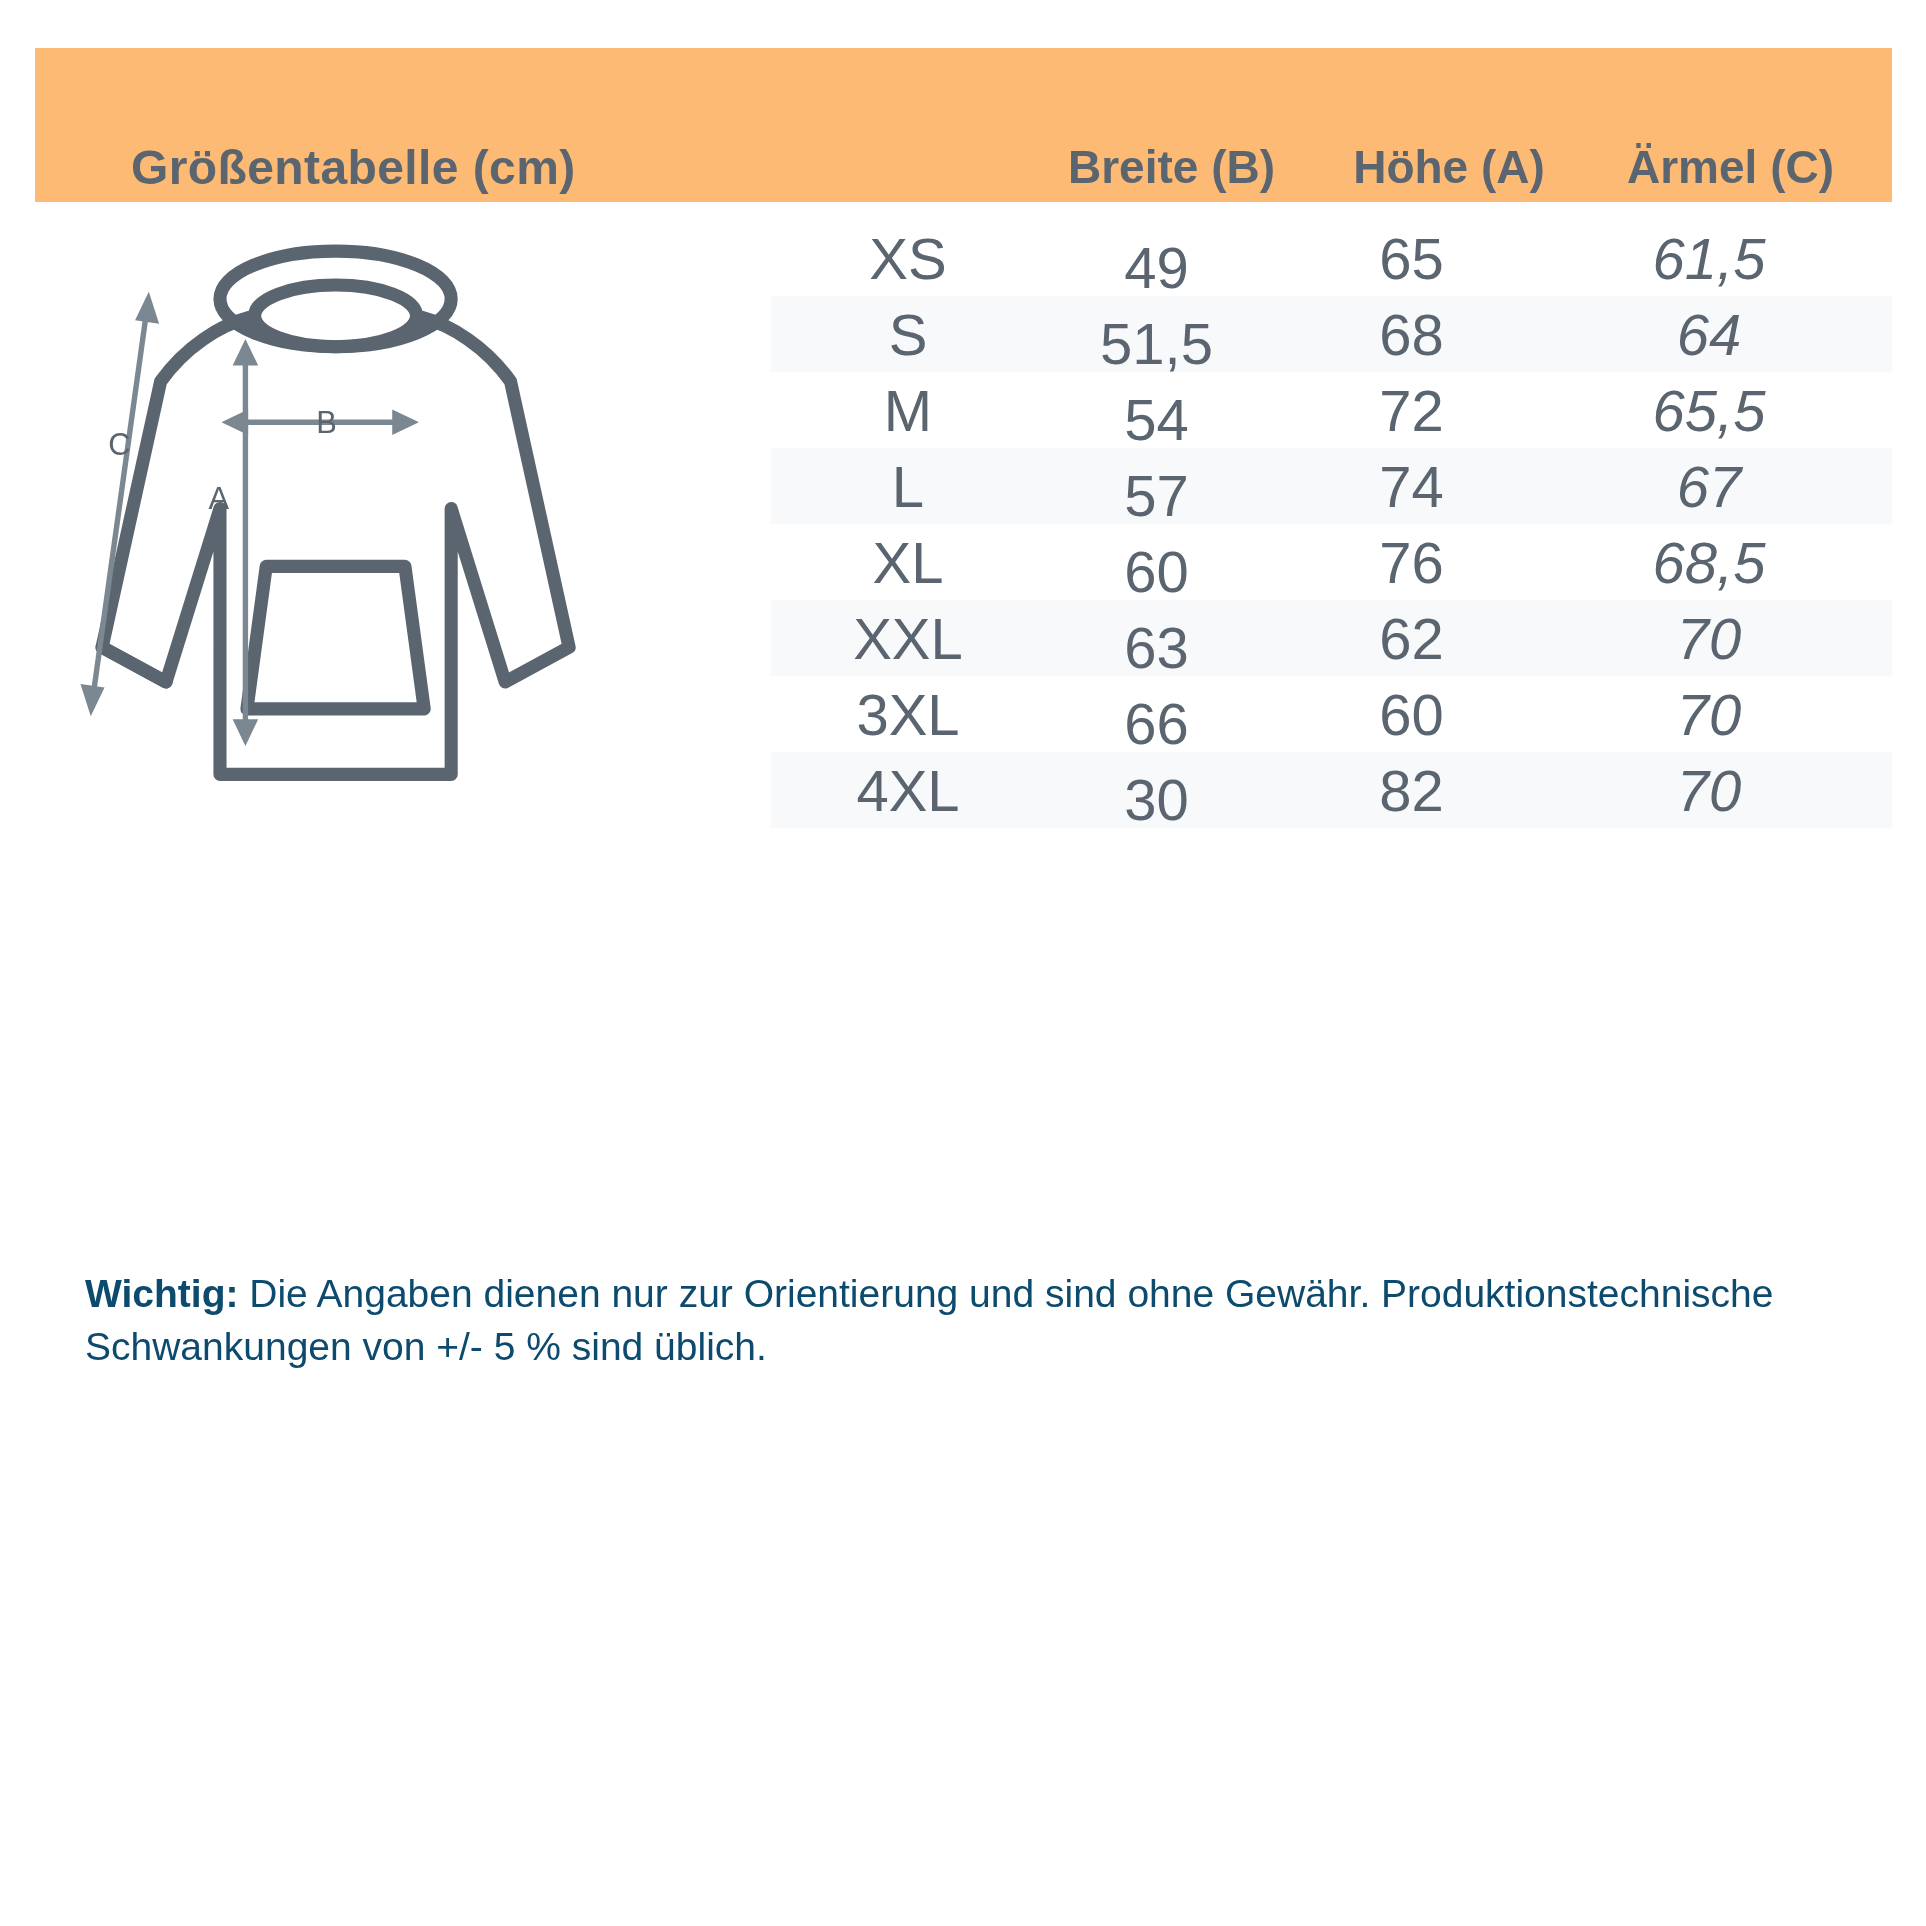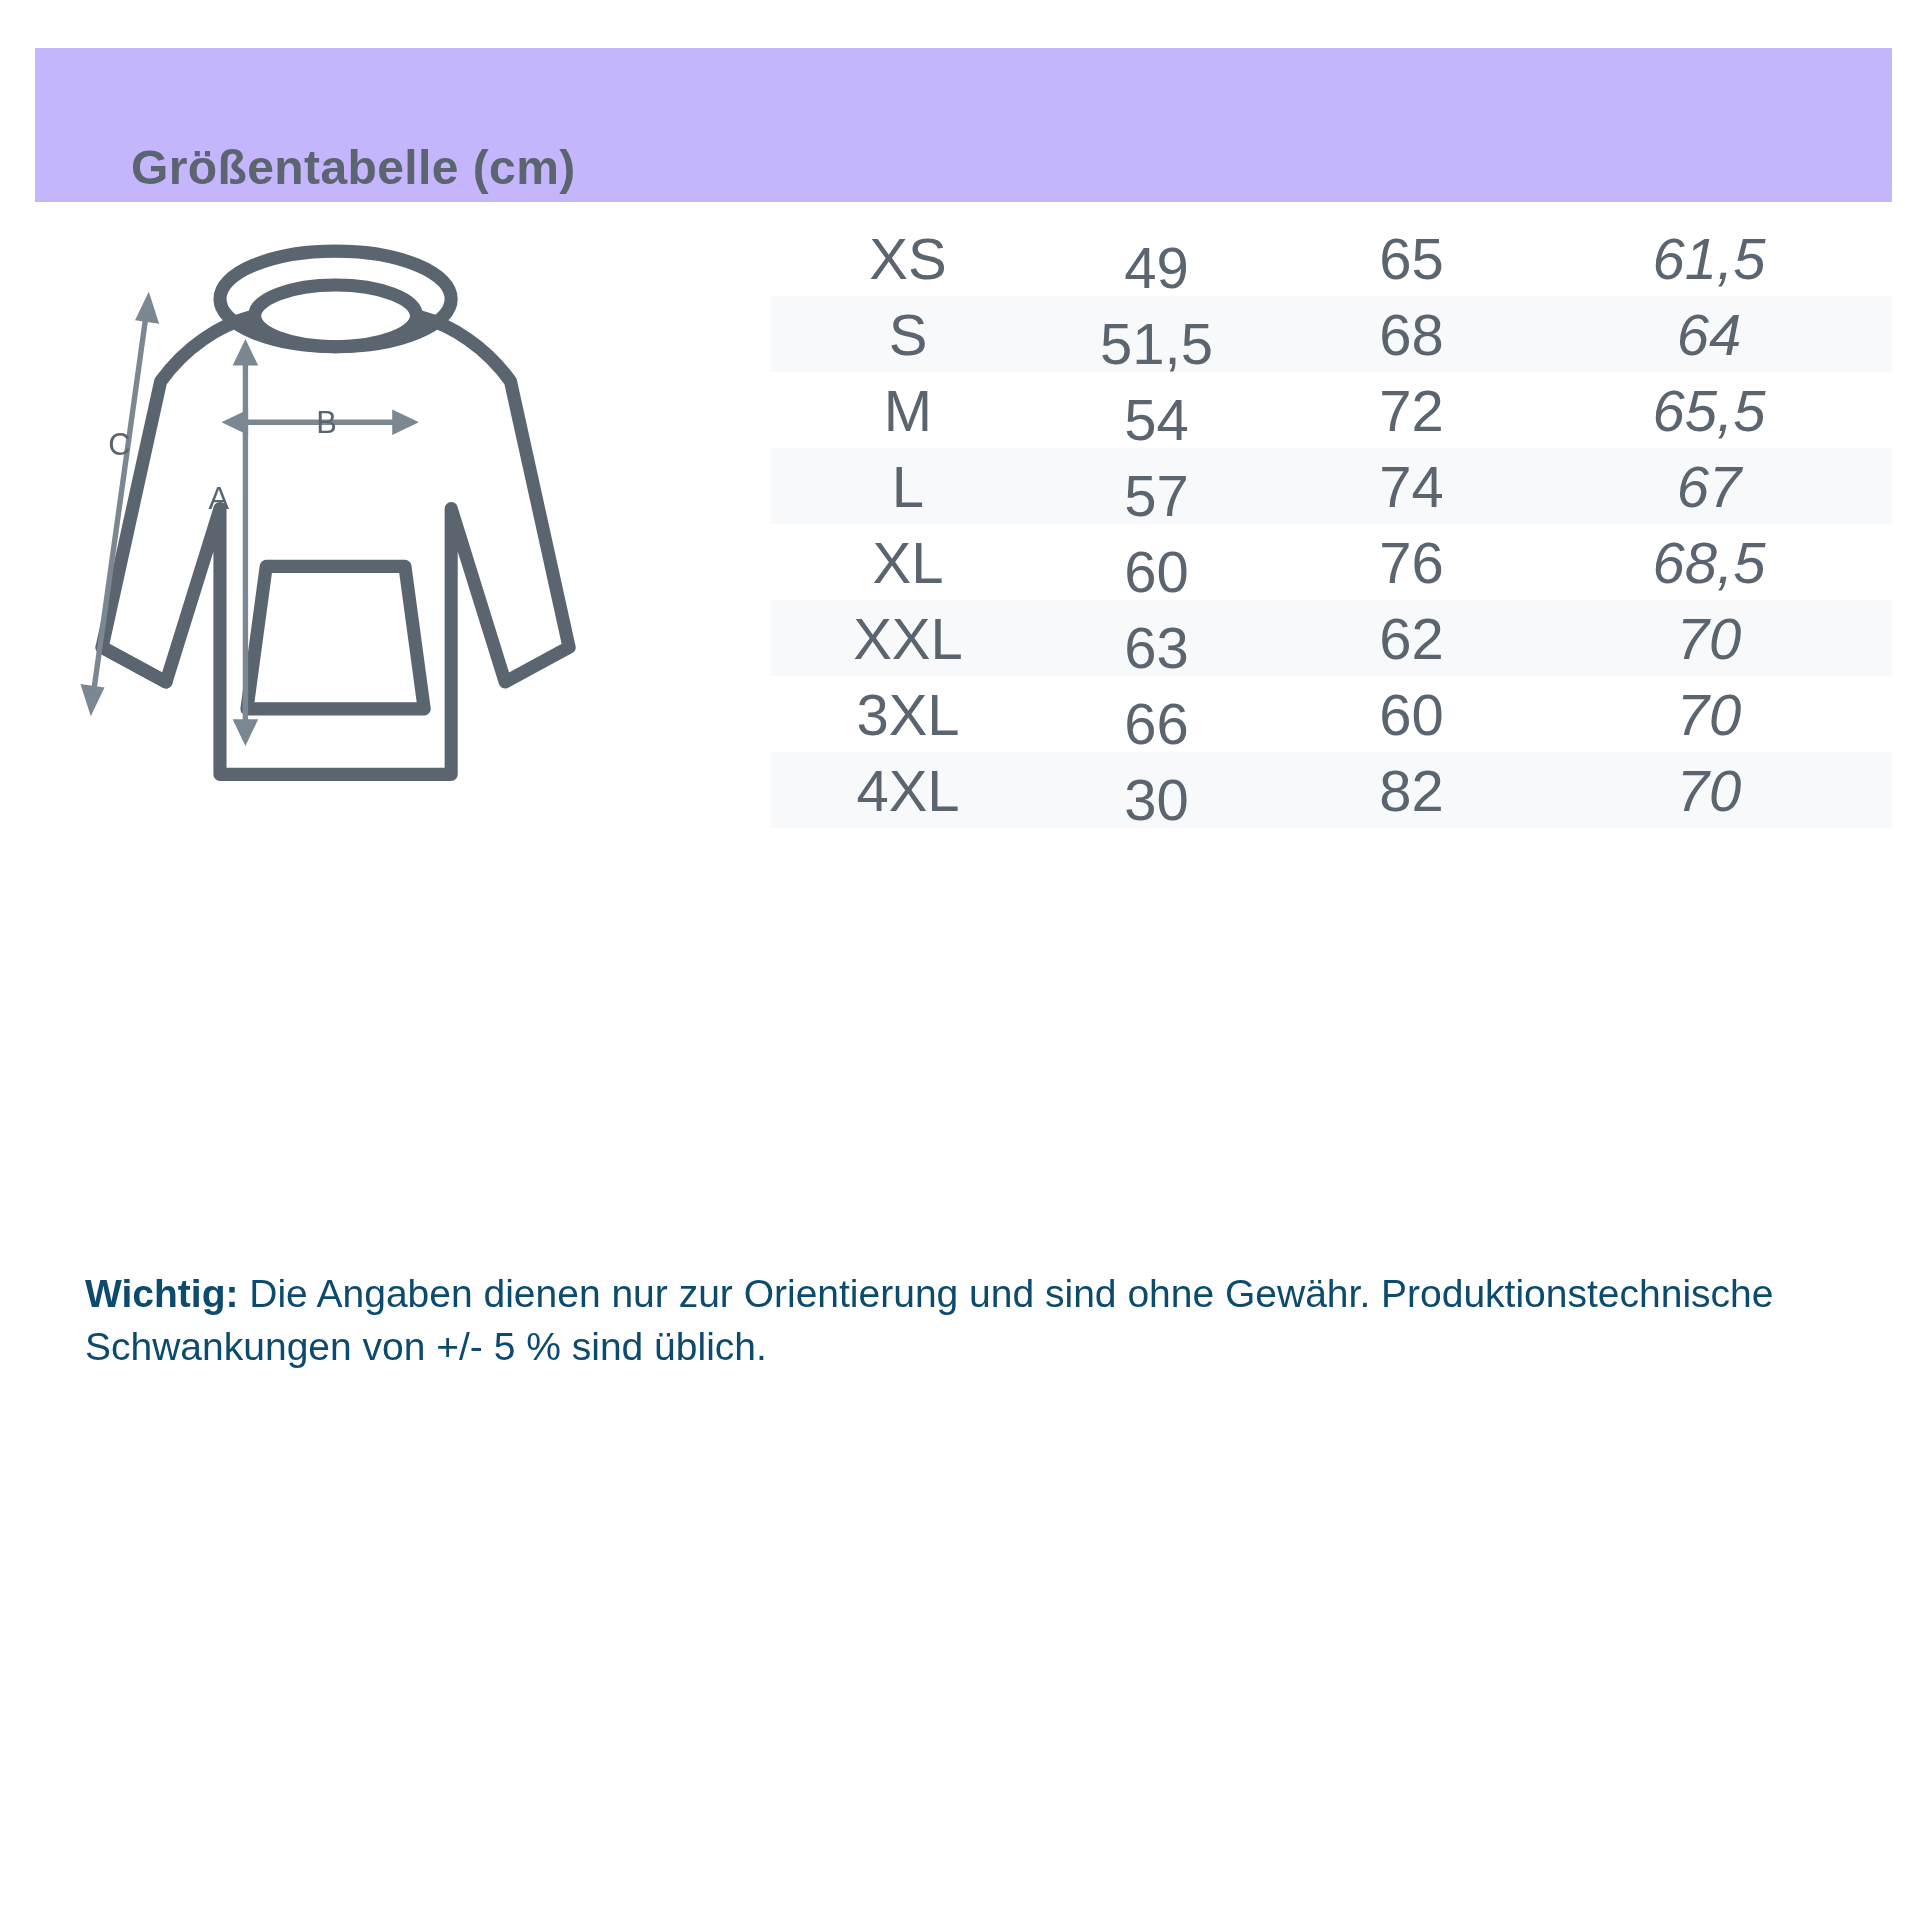--- a/index.html
+++ b/index.html
@@ -22,21 +22,21 @@
     box-sizing: border-box;
   }
 
   
   .header-band {
     position: absolute;
     left: 35px;
     top: 48px;
     width: 1857px;
     height: 154px;
-    background: #c4b5fd;
+    background: #fdba74;
     box-sizing: border-box;
   }
   .header-title {
     position: absolute;
     left: 96px;
     top: 92px;
     font-size: 48px;
     font-weight: bold;
     color: #5a6570;
     letter-spacing: 0.4px;
@@ -106,20 +106,25 @@
   }
   .note b { font-weight: bold; }
 </style>
 </head>
 <body>
 
 <div class="page">
 
   <div class="header-band">
     <div class="header-title">Größentabelle (cm)</div>
+    <div class="header-cols">
+      <div class="header-col c1">Breite (B)</div>
+      <div class="header-col c2">Höhe (A)</div>
+      <div class="header-col c3">Ärmel (C)</div>
+    </div>
   </div>
 
   <div class="illustration">
     <svg viewBox="0 0 920 790" width="709" height="609" xmlns="http://www.w3.org/2000/svg">
       <g fill="none" stroke="#5a6570" stroke-width="17" stroke-linejoin="round" stroke-linecap="round">
 
         <ellipse cx="355" cy="88" rx="150" ry="62"></ellipse>
 
         <ellipse cx="355" cy="110" rx="105" ry="40"></ellipse>
 

